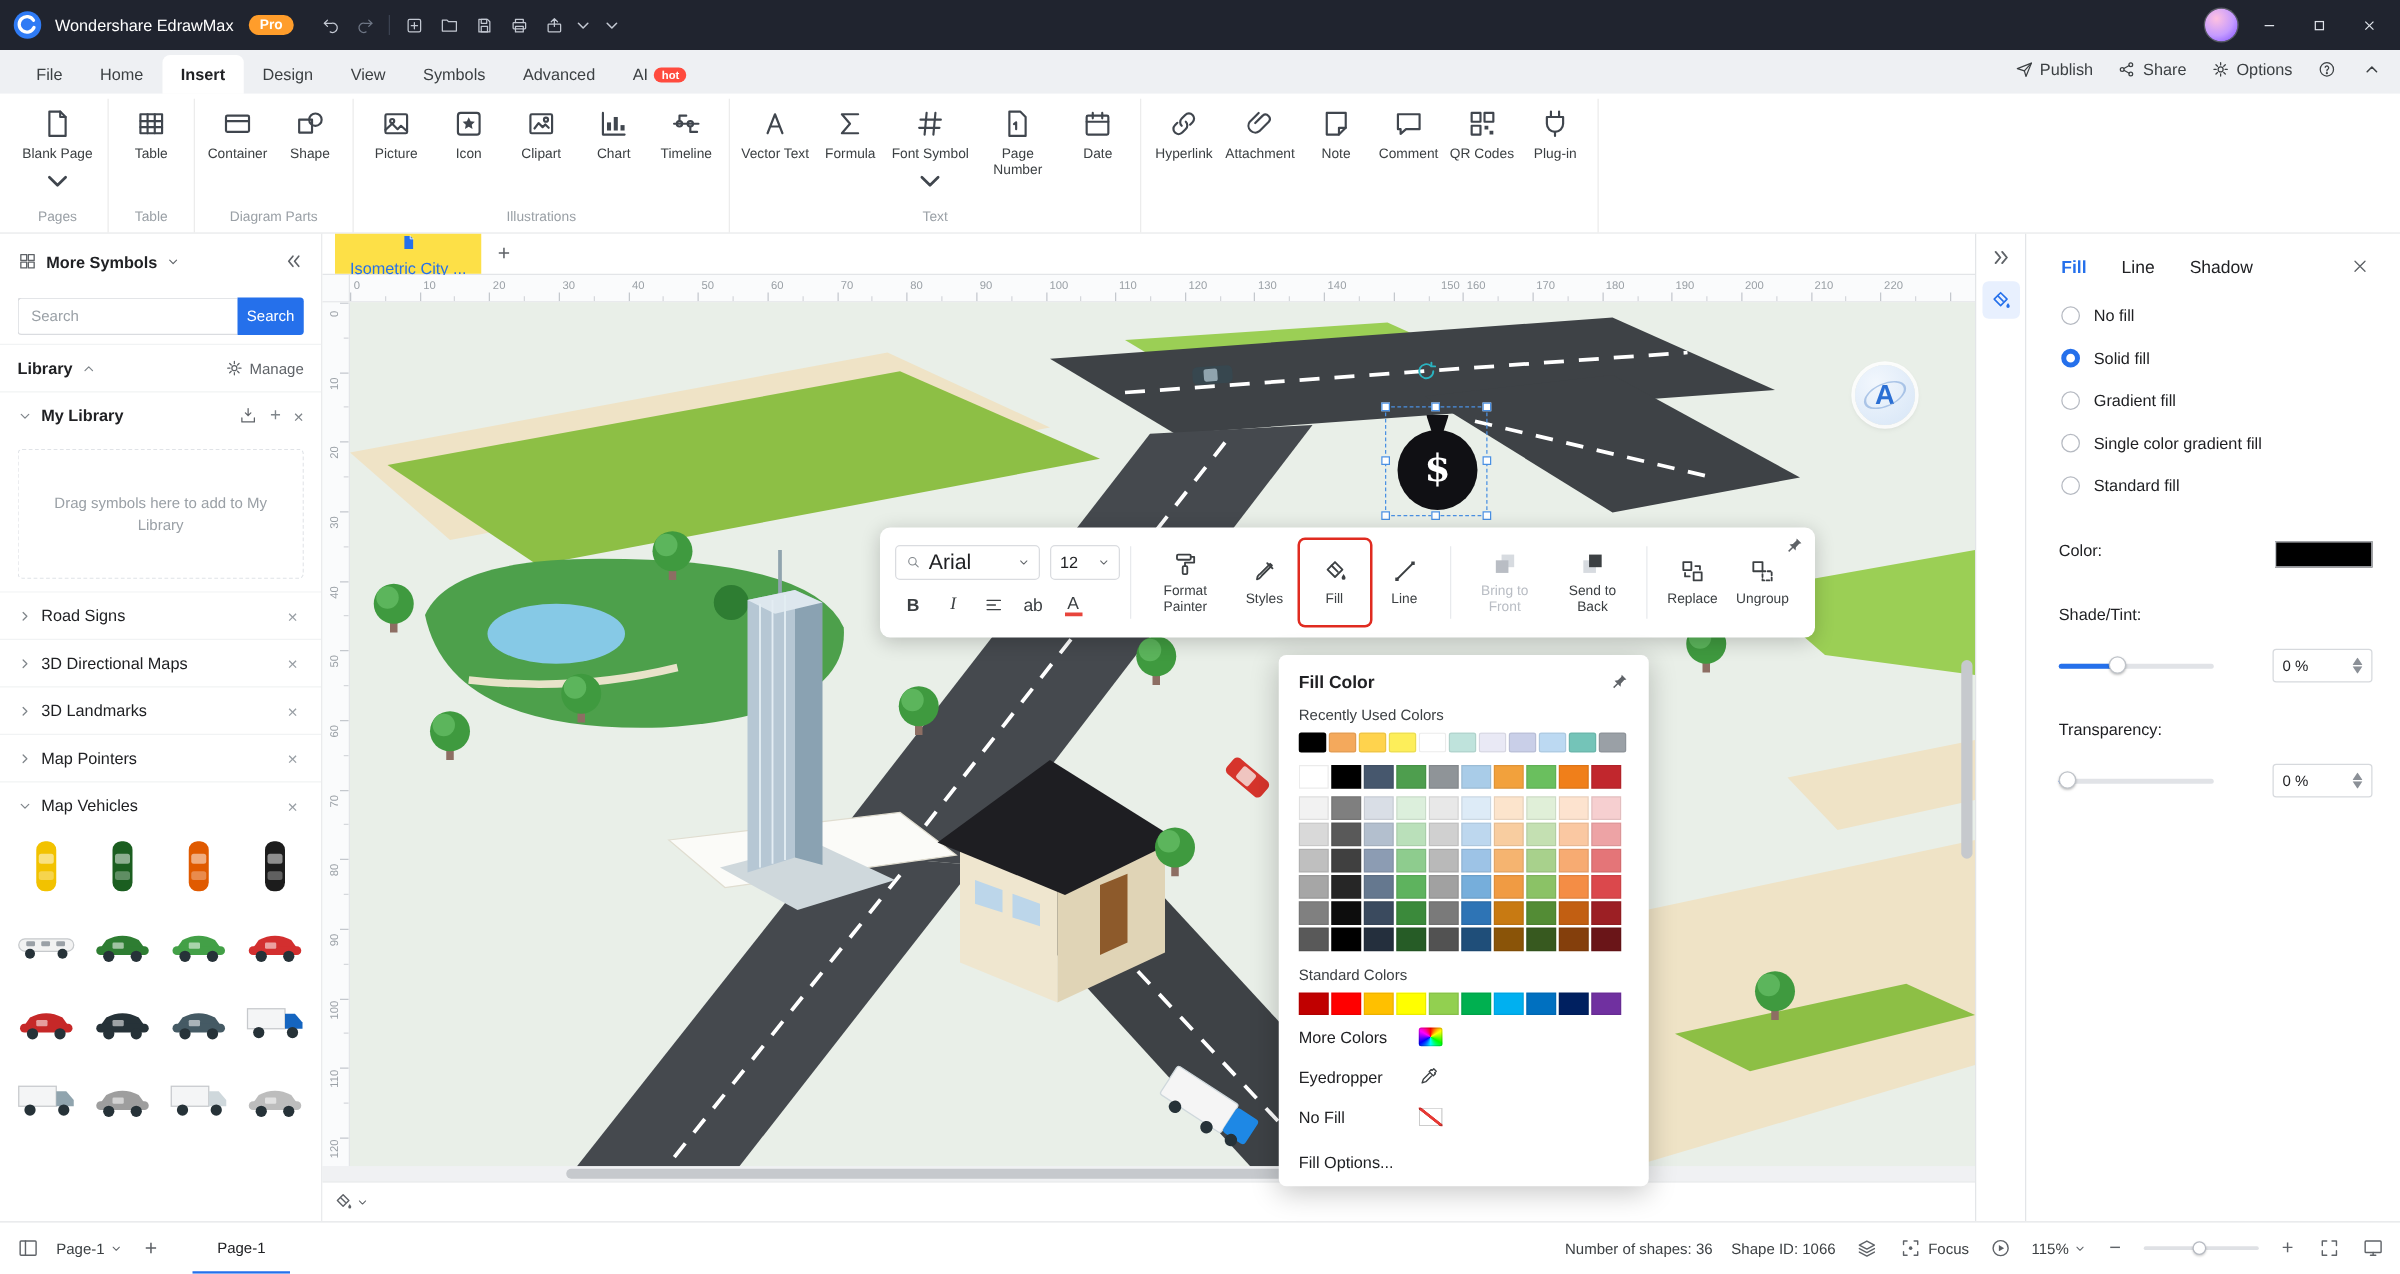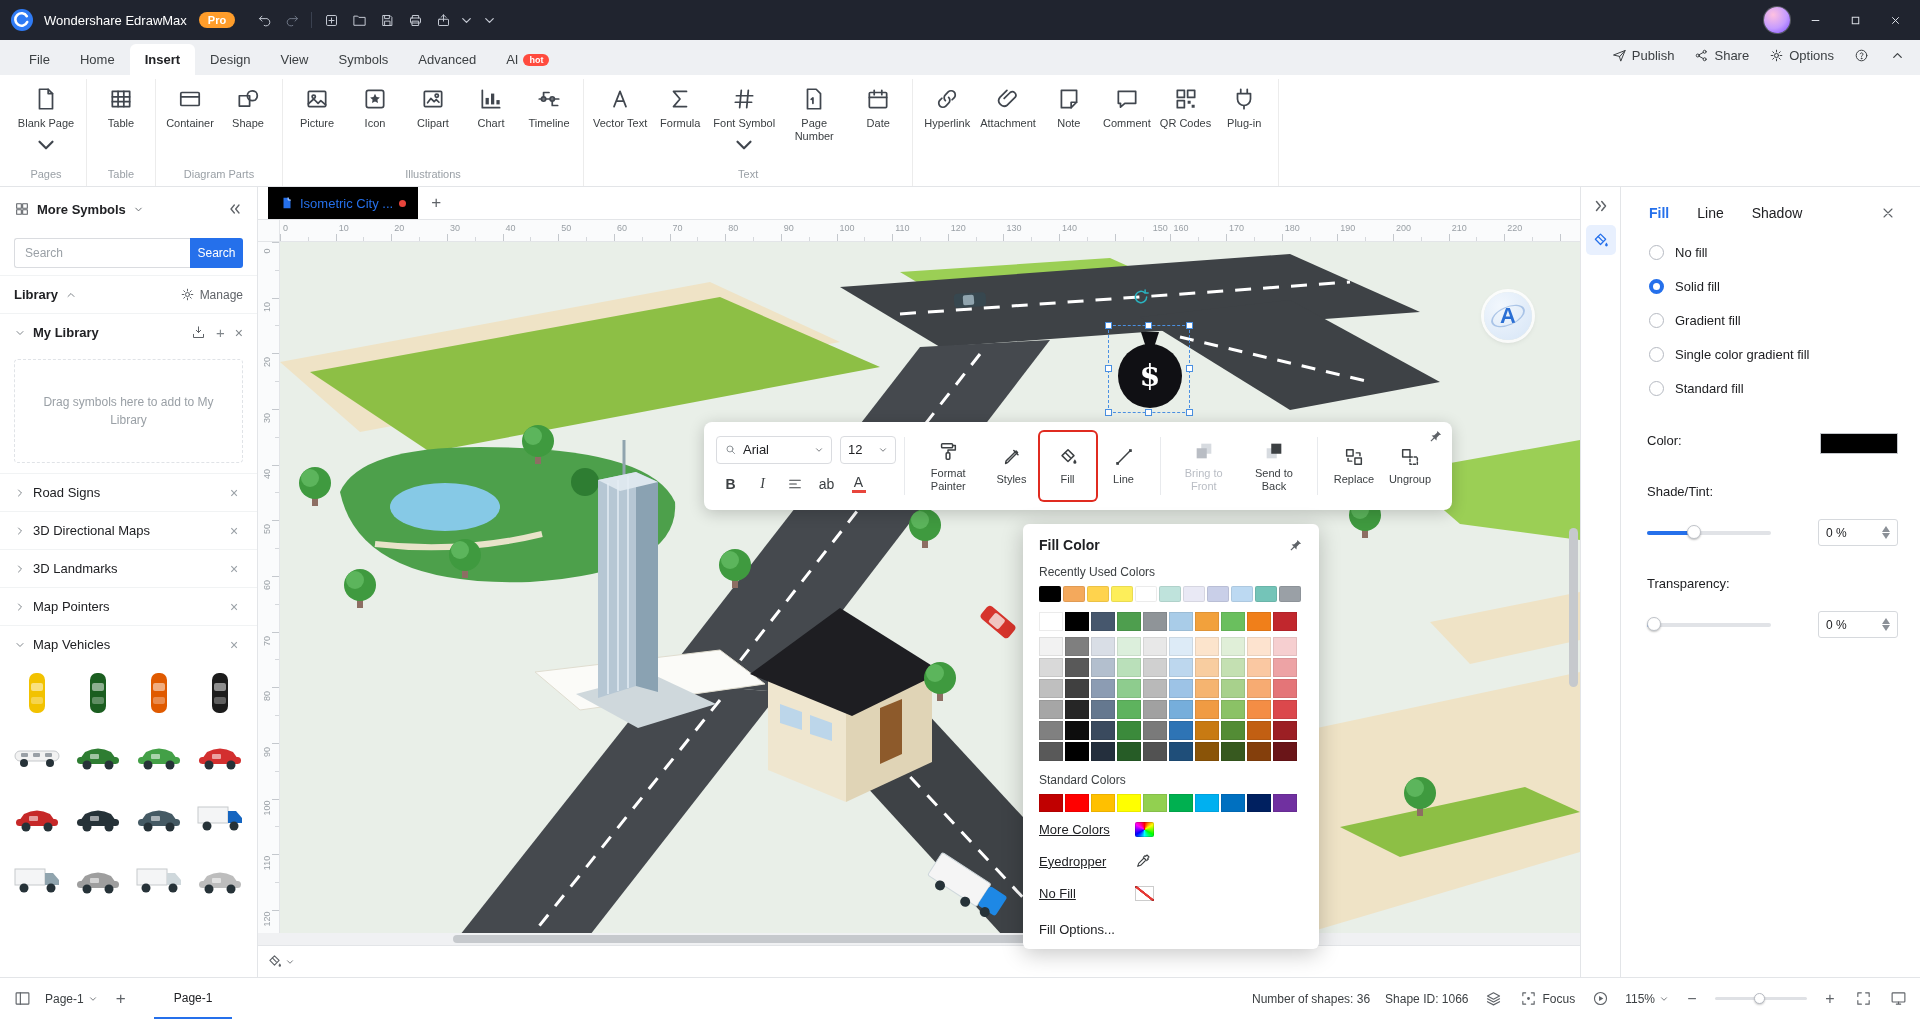--- a/index.html
+++ b/index.html
@@ -63,21 +63,21 @@
 .lib-right{margin-left:auto;display:flex;align-items:center;gap:5px;color:#5f6368;font-size:12px;font-weight:normal;}
 .mylib-icons{margin-left:auto;display:flex;align-items:center;gap:10px;color:#80868b;}
 .drag-box{margin:8px 14px 10px;height:104px;border:1px dashed #e0e3e7;border-radius:4px;display:flex;align-items:center;justify-content:center;text-align:center;font-size:12px;color:#9aa0a6;padding:0 26px;line-height:1.5;}
 .veh-grid{display:grid;grid-template-columns:repeat(4,1fr);padding:6px 10px;row-gap:14px;column-gap:6px;overflow:hidden;}
 .veh{height:48px;display:flex;align-items:center;justify-content:center;}
 .veh svg{width:48px;height:44px;}
 
 
 .canvas-col{width:1322px;flex:0 0 1322px;display:flex;flex-direction:column;background:#f0f1f3;min-width:0;}
 .doc-tabs{flex:0 0 32px;background:#fff;border-bottom:1px solid #e3e5e8;display:flex;align-items:center;padding-left:10px;gap:6px;}
-.doc-tab{display:flex;align-items:center;gap:6px;height:32px;padding:0 12px;font-size:13px;color:#2570eb;background:#000000;}
+.doc-tab{display:flex;align-items:center;gap:6px;height:32px;padding:0 12px;font-size:13px;color:#2570eb;background:#fde047;flex-direction:column;}
 .doc-tab .icon{width:14px;height:14px;color:#2570eb;}
 .mod-dot{width:7px;height:7px;border-radius:50%;background:#e8453c;}
 .newtab-btn{width:24px;height:24px;display:flex;align-items:center;justify-content:center;color:#5f6368;font-size:17px;}
 .ruler-row{flex:0 0 22px;display:flex;background:#fafbfc;border-bottom:1px solid #e3e5e8;}
 .ruler-corner{width:22px;flex:0 0 22px;border-right:1px solid #e3e5e8;}
 .ruler-h{position:relative;flex:1;overflow:hidden;}
 .rh-tick{position:absolute;bottom:0;width:1px;height:7px;background:#c4c8cd;}
 .rh-tick.minor{height:4px;background:#d5d8dc;}
 .rh-num{position:absolute;top:3px;font-size:9px;color:#9aa0a6;}
 .canvas-body{flex:1;display:flex;min-height:0;}
@@ -150,21 +150,21 @@
 .zoom-select{display:flex;align-items:center;gap:4px;}
 .zoom-select .caret{width:10px;height:10px;color:#5f6368;}
 .zoom-slider{width:92px;height:3px;background:#dfe1e5;border-radius:2px;position:relative;}
 .zoom-slider .zthumb{position:absolute;left:42%;top:-4px;width:11px;height:11px;border-radius:50%;background:#fff;border:1px solid #b6bac2;box-shadow:0 1px 2px rgba(0,0,0,.2);}
 .zoom-btn{font-size:16px;color:#5f6368;width:16px;text-align:center;}
 
 
 .float-toolbar{position:absolute;left:704px;top:422px;width:748px;height:88px;background:#fff;border-radius:8px;box-shadow:0 3px 16px rgba(0,0,0,.2);display:flex;align-items:center;padding:8px 14px 8px 12px;z-index:40;}
 .ft-left{display:flex;flex-direction:column;gap:7px;width:180px;flex:0 0 180px;}
 .ft-row1{display:flex;gap:8px;align-items:center;}
-.font-select{display:flex;align-items:center;gap:6px;border:1px solid #dadce0;border-radius:4px;height:28px;padding:0 7px;font-size:13px;color:#202124;width:116px;}
+.font-select{display:flex;align-items:center;gap:6px;border:1px solid #dadce0;border-radius:4px;height:28px;padding:0 7px;font-size:17px;color:#202124;width:116px;}
 .font-select .icon{width:13px;height:13px;color:#80868b;}
 .font-select .caret,.size-select .caret{margin-left:auto;width:10px;height:10px;color:#5f6368;}
 .size-select{display:flex;align-items:center;border:1px solid #dadce0;border-radius:4px;height:28px;padding:0 7px;font-size:13px;color:#202124;width:56px;}
 .ft-row2{display:flex;gap:3px;align-items:center;}
 .fmt-btn{width:29px;height:26px;display:flex;align-items:center;justify-content:center;font-size:14px;color:#3c4043;border-radius:4px;}
 .fmt-btn.b{font-weight:bold;}
 .fmt-btn.i{font-style:italic;font-family:"Liberation Serif","DejaVu Serif",serif;}
 .fmt-btn .icon{width:16px;height:16px;}
 .fmt-btn.colorA{flex-direction:column;line-height:1;gap:1px;}
 .fmt-btn.colorA .bar{width:14px;height:3px;background:#e8453c;}
@@ -184,21 +184,21 @@
 .fp-sub{font-size:12px;color:#3c4043;margin:12px 0 7px;}
 .swrow{display:flex;gap:2px;}
 .sw{box-shadow:inset 0 0 0 1px rgba(0,0,0,.08);flex:0 0 auto;}
 .fp-recent .sw{width:22px;height:16px;border-radius:2px;}
 .fp-grid{margin-top:10px;}
 .fp-grid .swrow{margin-bottom:2px;}
 .fp-grid .swrow.first{margin-bottom:6px;}
 .fp-grid .sw{width:24px;height:19px;}
 .fp-standard .sw{width:24px;height:18px;}
 .fp-item{display:flex;align-items:center;font-size:13px;color:#202124;height:30px;margin-top:2px;}
-.fp-item .txt{width:96px;text-decoration:underline;}
+.fp-item .txt{width:96px;}
 .mc-swatch{width:19px;height:15px;border-radius:2px;background:conic-gradient(#f00,#ff0,#0f0,#0ff,#00f,#f0f,#f00);box-shadow:inset 0 0 0 1px rgba(0,0,0,.15);}
 .ed-icon{width:16px;height:16px;color:#3c4043;}
 .nf-swatch{width:19px;height:15px;background:linear-gradient(to top right,#fff 44%,#e53935 46%,#e53935 54%,#fff 56%);box-shadow:inset 0 0 0 1px rgba(0,0,0,.2);}
 .fp-options{font-size:13px;color:#202124;padding-top:10px;margin-top:4px;}
 </style>
 </head>
 <body>
 
 <div class="app">
 

